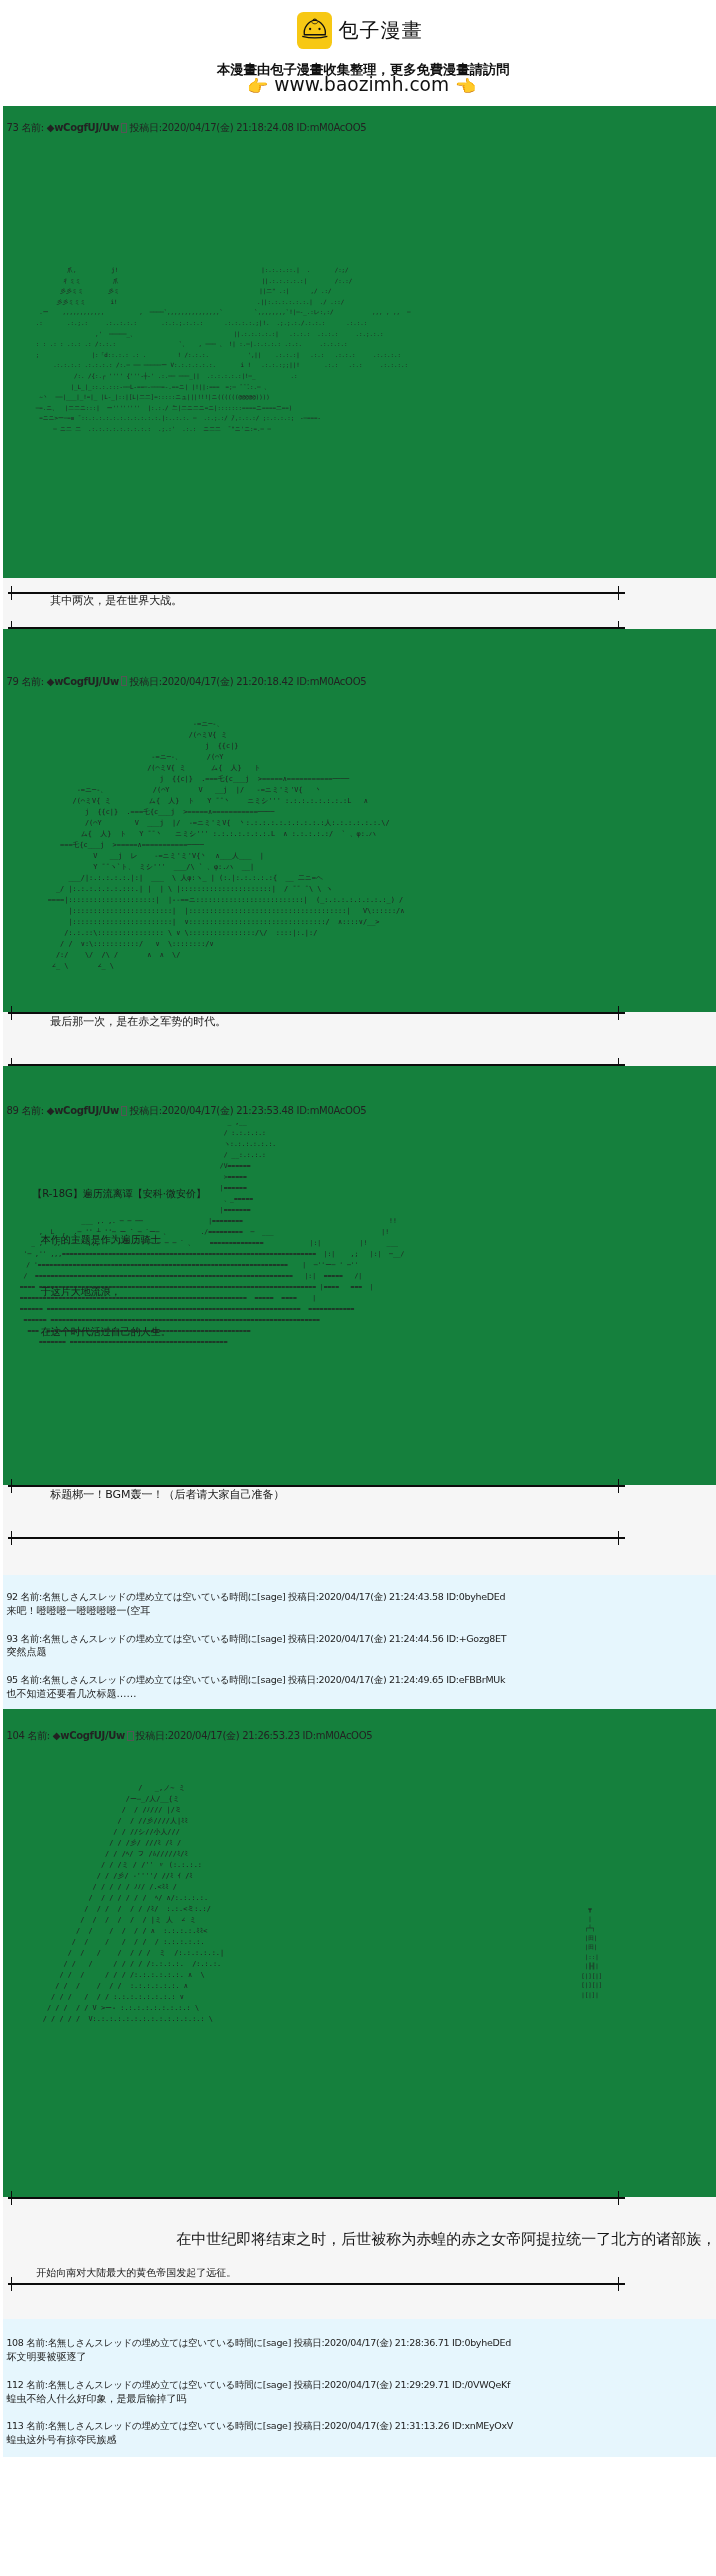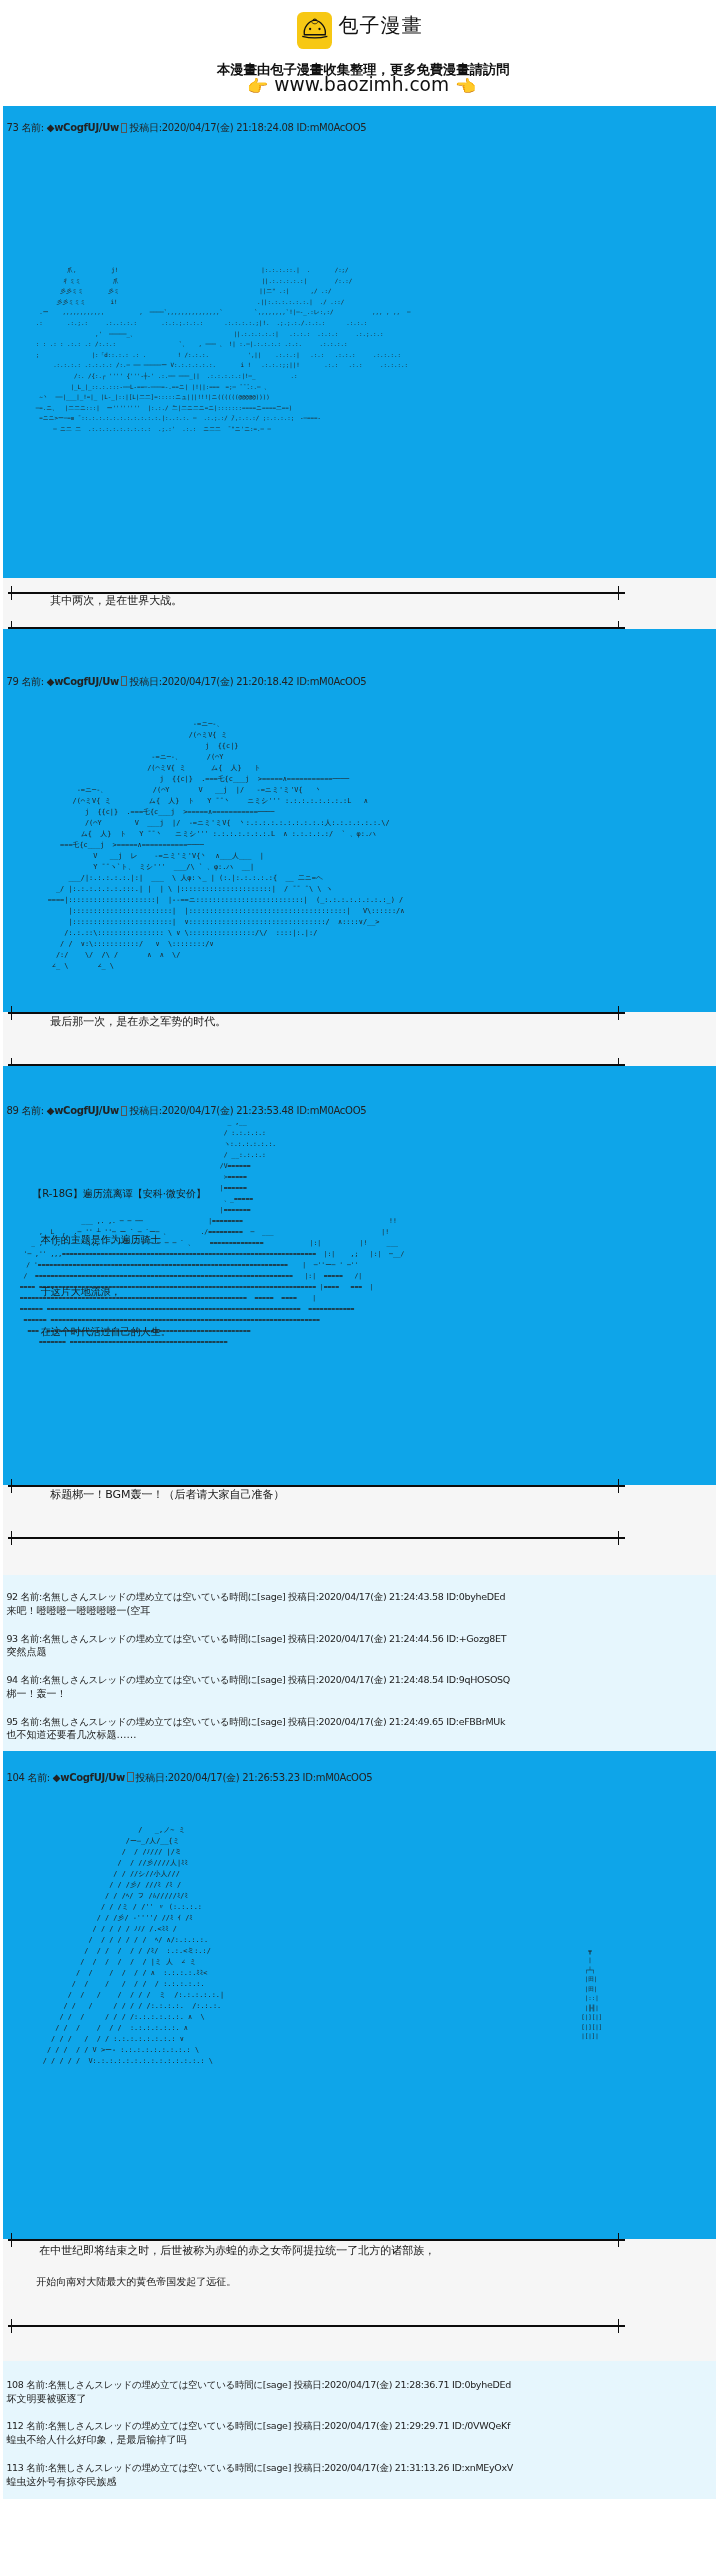--- a/index.html
+++ b/index.html
@@ -1,31 +1,31 @@
 <!DOCTYPE html>
 <html style="font-size:8.5px"><head>
 <meta charset="utf-8">
 <style>
   * { box-sizing: border-box; margin: 0; padding: 0; }
   html, body { width: 716px; background: #ffffff; }
   body { font-family: "DejaVu Sans", "Liberation Sans", sans-serif; color: #111; }
 
   
   .banner { height: 106px; background: #fff; position: relative; }
-  .logo-row { position: absolute; top: 11.7px; left: 297px; display: flex; }
+  .logo-row { position: absolute; top: 11.7px; left: 297px; display: flex; align-items: center; }
   .logo-box { width: 35px; height: 37px; background: #f7c814; border-radius: 6.4px; position: relative; }
   .bun { position: absolute; left: 3.7px; top: 5.3px; width: 27.6px; height: 23px; }
   .logo-title { margin-left: 6.4px; font-size: 20px; font-weight: 500; letter-spacing: 1.1px; color: #111; }
   .banner-sub { position: absolute; top: 61px; left: 0; width: 100%; text-align: center; font-size: 13.3px; font-weight: bold; color: #111; padding-left: 10.6px; }
   .banner-url { position: absolute; top: 74px; left: 0; width: 100%; text-align: center; font-size: 18.6px; font-weight: 500; color: #111; padding-left: 7.4px; }
   .hand { color: #f5b400; font-size: 17px; display: inline-block; vertical-align: middle; }
 
   
   .page { background: #f6f6f6; margin-left: 3.2px; width: 713px; }
-  .post { position: relative; background: #0ea5e9; }
+  .post { position: relative; background: #15803d; }
   .post-header { font-family: "DejaVu Sans", sans-serif; font-size: 10px; color: #222; letter-spacing: -0.3px; white-space: nowrap; }
   .post-header .trip { font-weight: bold; }
   .post-header .boxchar { display: inline-block; width: 6.4px; height: 10px; border: 0.5px solid #555; vertical-align: -1.6px; margin: 0 2.1px; }
   .aa { font-family: "DejaVu Sans Mono", monospace; font-size: 6.9px; line-height: 10.6px; white-space: pre; color: #222; letter-spacing: 0; overflow: hidden; }
   .rule { position: relative; height: 2.1px; background: #0c0c0c; margin-left: 5.3px; width: 617px; }
   .rule::before, .rule::after { content: ""; position: absolute; top: -5.8px; width: 1.6px; height: 13.8px; background: #0c0c0c; }
   .rule::before { left: 2.1px; }
   .rule::after { right: 6.4px; }
   .narration { font-size: 11px; color: #161616; padding-left: 47px; white-space: nowrap; }
 
@@ -177,24 +177,20 @@
   <div style="height:36px;"></div>
   <div class="replies">
     <div class="reply">
       <div class="reply-header"><span>92</span> <span>名前:名無しさんスレッドの埋め立ては空いている時間に[sage] 投稿日:2020/04/17(金) 21:24:43.58 ID:0byheDEd</span></div>
       <div class="reply-body">来吧！噔噔噔一噔噔噔噔一(空耳</div>
     </div>
     <div class="reply">
       <div class="reply-header"><span>93</span> <span>名前:名無しさんスレッドの埋め立ては空いている時間に[sage] 投稿日:2020/04/17(金) 21:24:44.56 ID:+Gozg8ET</span></div>
       <div class="reply-body">突然点题</div>
     </div>
-    <div class="reply">
-      <div class="reply-header"><span>94</span> <span>名前:名無しさんスレッドの埋め立ては空いている時間に[sage] 投稿日:2020/04/17(金) 21:24:48.54 ID:9qHOSOSQ</span></div>
-      <div class="reply-body">梆一！轰一！</div>
-    </div>
     <div class="reply" style="margin-bottom:2.1px;">
       <div class="reply-header"><span>95</span> <span>名前:名無しさんスレッドの埋め立ては空いている時間に[sage] 投稿日:2020/04/17(金) 21:24:49.65 ID:eFBBrMUk</span></div>
       <div class="reply-body">也不知道还要看几次标题……</div>
     </div>
   </div>
 
   <div class="post" style="height:488px;">
     <div class="post-header" style="position:absolute; top:20px; left:3.2px;">
       <span>104</span>
       <span>名前:</span>
@@ -231,21 +227,21 @@
  |田|
  |田|
  |::|
  |╟╢|
 [|][|]
 [|][|]
 |[|]|</div>
   </div>
   <div class="rule"></div>
   <div style="height:69px;">
-    <div class="narration" style="padding-top:2px; padding-left:36px; font-size:11px;">在中世纪即将结束之时，后世被称为赤蝗的赤之女帝阿提拉统一了北方的诸部族，</div>
+    <div class="narration" style="padding-top:31px; padding-left:36px; font-size:15px;text-align:right;">在中世纪即将结束之时，后世被称为赤蝗的赤之女帝阿提拉统一了北方的诸部族，</div>
     <div class="narration" style="padding-top:17px; padding-left:33px; font-size:10px;">开始向南对大陆最大的黄色帝国发起了远征。</div>
   </div>
   <div class="rule" style="margin-top:15px;"></div>
 
   <div style="height:34px;"></div>
   <div class="replies" style="padding-top:18px; padding-bottom:10.6px;">
     <div class="reply">
       <div class="reply-header"><span>108</span> <span>名前:名無しさんスレッドの埋め立ては空いている時間に[sage] 投稿日:2020/04/17(金) 21:28:36.71 ID:0byheDEd</span></div>
       <div class="reply-body">坏文明要被驱逐了</div>
     </div>

